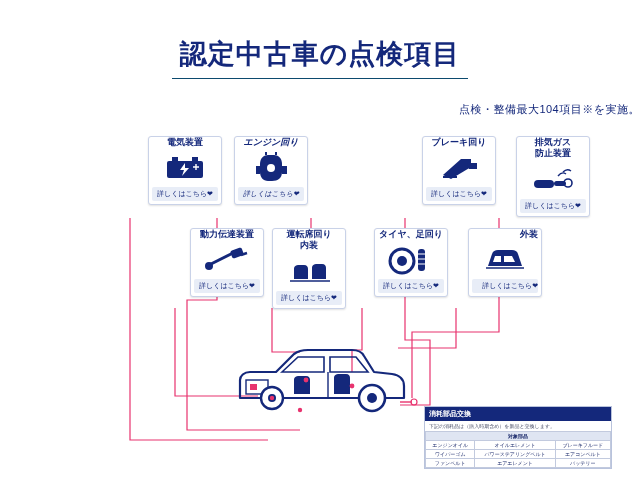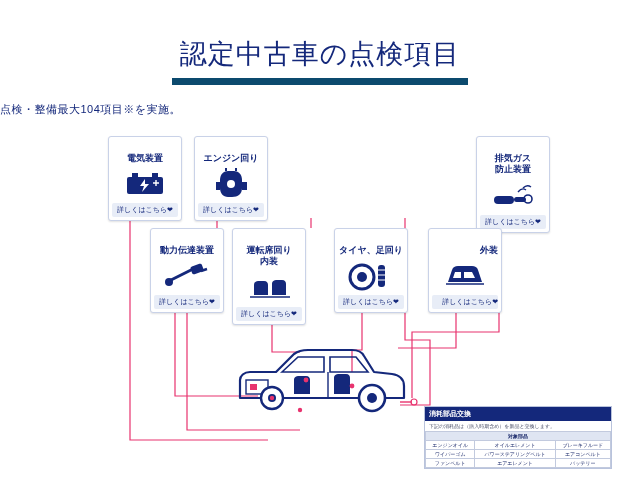--- a/index.html
+++ b/index.html
@@ -34,32 +34,32 @@
   .title-wrap {
     position: absolute;
     left: 0;
     top: 36px;
     width: 640px;
     text-align: center;
   }
   .title {
     display: inline-block;
     font-size: 27px;
-    font-weight: normal;
+    font-weight: bold;
     letter-spacing: 1px;
     color: #14287b;
-    border-bottom: 7px solid #0c4a6e;
+    border-bottom: 1px solid #0c4a6e;
     padding: 0 8px 6px 8px;
   }
   .subtitle {
     position: absolute;
     left: 0;
     top: 102px;
     width: 640px;
-    text-align: left;
+    text-align: right;
     font-size: 11px;
     color: #14287b;
     letter-spacing: 0.5px;
   }
 
   
   .lines {
     position: absolute;
     left: 0;
     top: 0;
@@ -70,22 +70,23 @@
 
   
   .card {
     position: absolute;
     width: 74px;
     background: #ffffff;
     border: 1px solid #c9d2e8;
     border-radius: 3px;
     box-shadow: 0 1px 2px rgba(0,0,0,0.12);
     box-sizing: border-box;
-    padding: 16px 3px 3px 3px;
+    padding: 0 3px 3px 3px;
     text-align: center;
+    margin-left: 40px;
   }
   .card .c-title {
     font-size: 9px;
     font-weight: bold;
     color: #14287b;
     line-height: 1.25;
     min-height: 12px;
   }
   .card .c-icon {
     height: 34px;
@@ -101,21 +102,21 @@
     font-size: 7px;
     color: #14287b;
     padding: 2px 0 2px 0;
     letter-spacing: 0;
     white-space: nowrap;
   }
   .card .c-link .chev { font-size: 7px; }
 
   
   #card-electric   { left: 108px; top: 136px; }
-  #card-engine     { left: 194px; top: 136px; }
+  #card-engine     { left: 194px; top: 136px; font-style: italic; }
   #card-handle     { left: 288px; top: 136px; }
   #card-brake      { left: 382px; top: 136px; }
   #card-exhaust    { left: 476px; top: 136px; }
 
   #card-power      { left: 150px; top: 228px; }
   #card-driver     { left: 232px; top: 228px; }
   #card-tire       { left: 334px; top: 228px; }
   #card-exterior   { left: 428px; top: 228px; text-align: right; }
 
   .card.two-line .c-title { min-height: 24px; }
@@ -247,20 +248,33 @@
         <path d="M16,3 L16,-1 M26,3 L26,-1" stroke="#14287b" stroke-width="2"></path>
         <circle cx="21" cy="16" r="4" fill="#ffffff"></circle>
       </svg>
     </div>
     <div class="c-link">
       <span>詳しくはこちら</span><span class="chev">❤</span>
     </div>
   </div>
 
 
+  <div class="card" id="card-brake">
+    <div class="c-title">ブレーキ回り</div>
+    <div class="c-icon">
+      <svg width="44" height="30" viewBox="0 0 44 30" xmlns="http://www.w3.org/2000/svg">
+        <path d="M6,22 L24,6 L34,6 L34,14 L14,26 Z" fill="#14287b"></path>
+        <path d="M30,10 L40,10 L40,16 L32,16 Z" fill="#14287b"></path>
+        <path d="M6,24 L20,24" stroke="#14287b" stroke-width="2"></path>
+      </svg>
+    </div>
+    <div class="c-link">
+      <span>詳しくはこちら</span><span class="chev">❤</span>
+    </div>
+  </div>
 
   <div class="card" id="card-power">
     <div class="c-title">動力伝達装置</div>
     <div class="c-icon">
       <svg width="48" height="26" viewBox="0 0 48 26" xmlns="http://www.w3.org/2000/svg">
         <path d="M6,18 L30,6" stroke="#14287b" stroke-width="3"></path>
         <circle cx="6" cy="19" r="4" fill="#14287b"></circle>
         <rect x="28" y="2" width="12" height="8" rx="2" fill="#14287b" transform="rotate(-20 34 6)"></rect>
         <path d="M38,8 L44,6" stroke="#14287b" stroke-width="2.4"></path>
       </svg>

